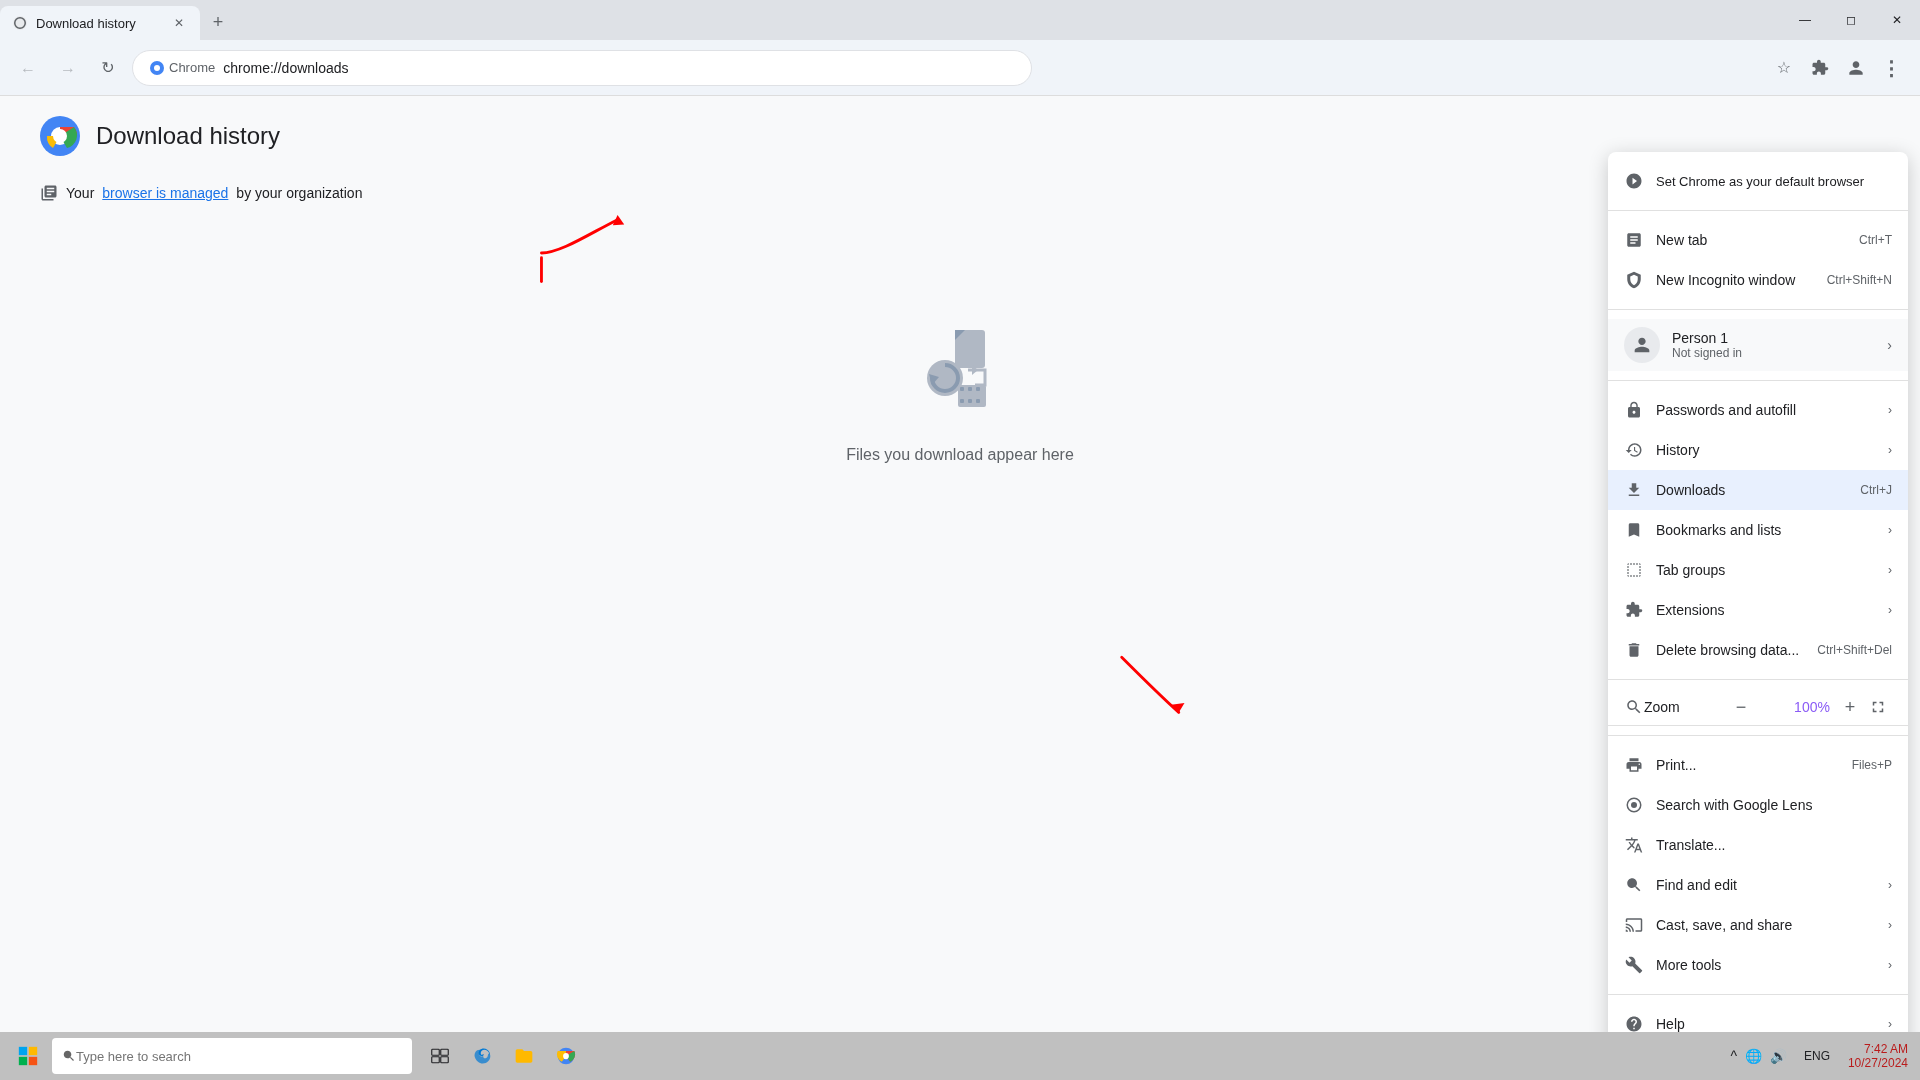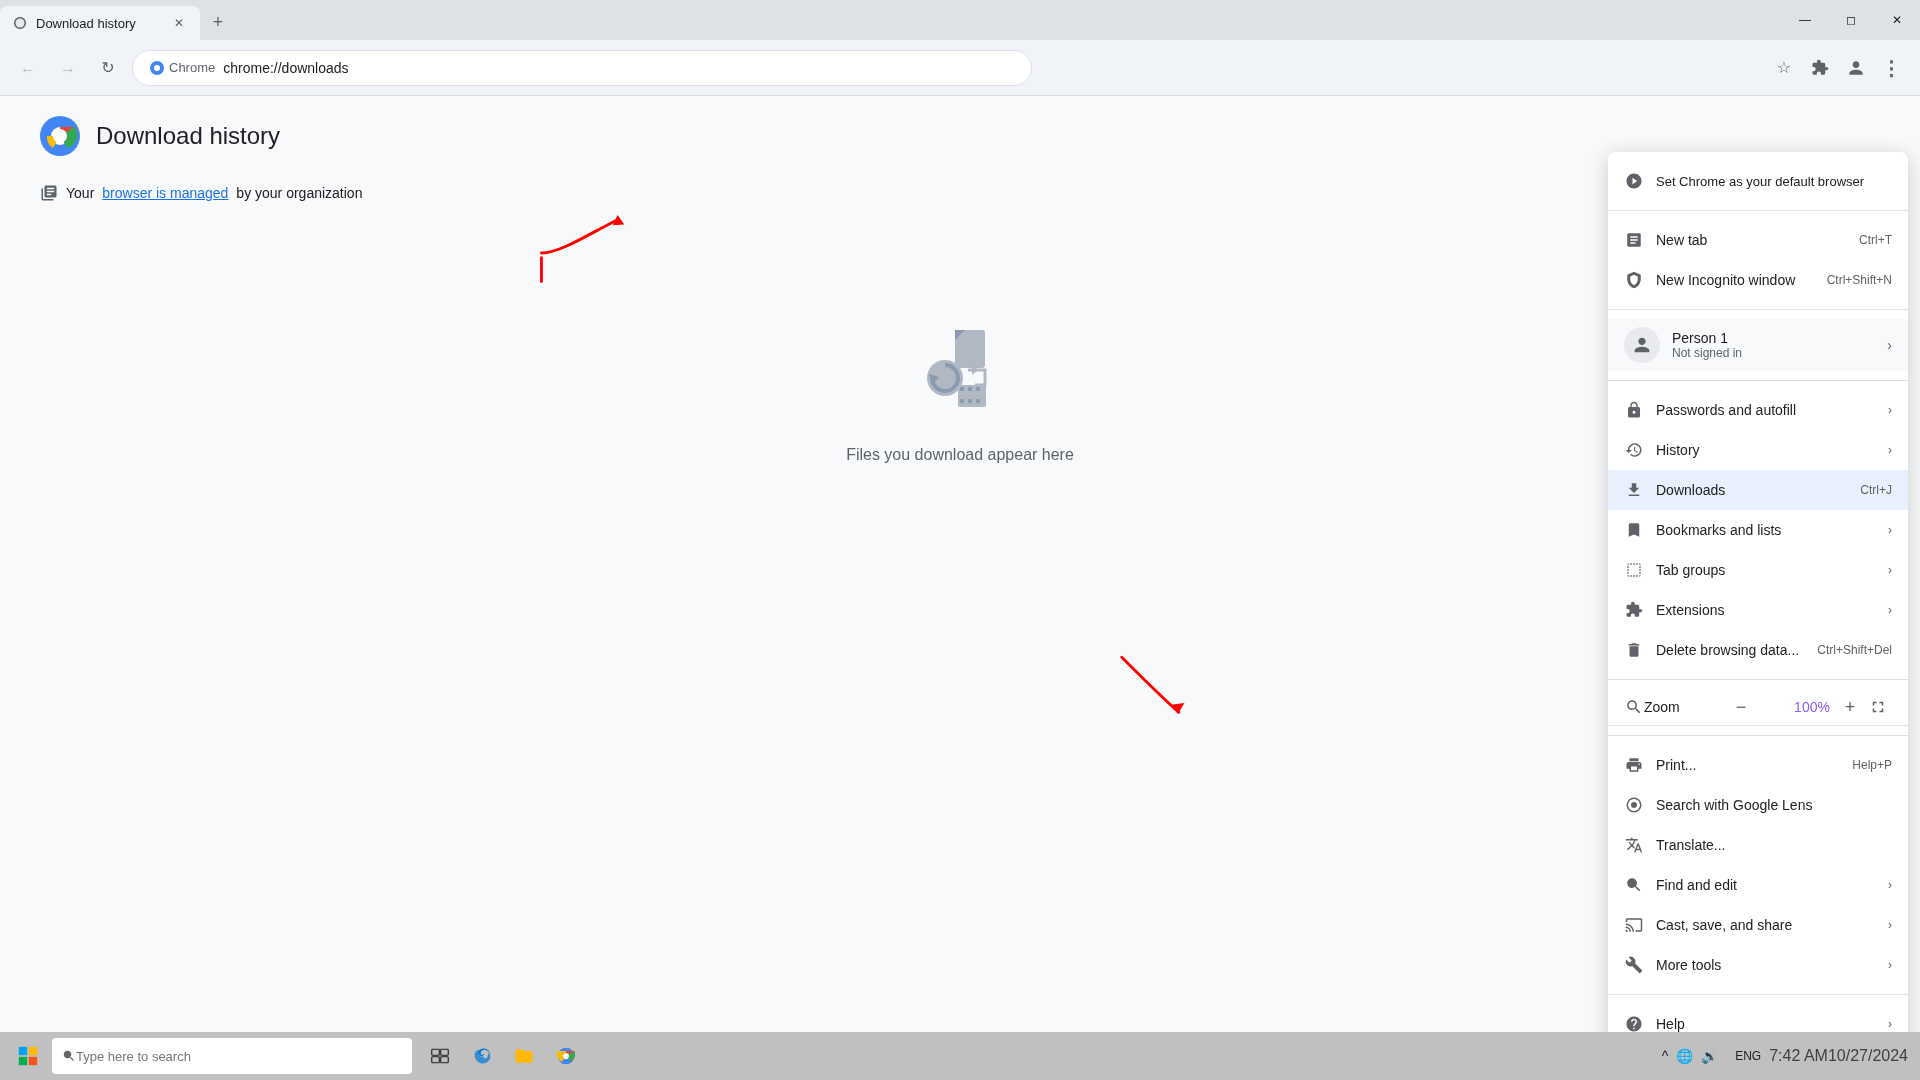--- a/index.html
+++ b/index.html
@@ -428,24 +428,24 @@
       gap: 8px;
       padding: 0 8px;
     }
     .tray-icon {
       font-size: 14px;
       color: #202124;
       cursor: pointer;
     }
     .tray-time {
       display: flex;
-      flex-direction: row;
+      flex-direction: column;
       align-items: flex-end;
-      font-size: 16px;
-      color: #404040;
+      font-size: 12px;
+      color: #b91c1c;
       cursor: pointer;
       min-width: 70px;
     }
 
     
     .menu-item.highlighted {
       background: #e8f0fe;
     }
   </style>
 </head>
@@ -695,21 +695,21 @@
     </div>
 
     <div class="menu-section">
       <div class="menu-item">
         <div class="menu-icon">
           <svg width="18" height="18" viewBox="0 0 24 24" fill="#5f6368">
               <path d="M19 8H5c-1.66 0-3 1.34-3 3v6h4v4h12v-4h4v-6c0-1.66-1.34-3-3-3zm-3 11H8v-5h8v5zm3-7c-.55 0-1-.45-1-1s.45-1 1-1 1 .45 1 1-.45 1-1 1zm-1-9H6v4h12V3z"></path>
             </svg>
         </div>
         <span class="menu-label">Print...</span>
-        <span class="menu-shortcut">Help+P</span>
+        <span class="menu-shortcut">Files+P</span>
       </div>
       <div class="menu-item">
         <div class="menu-icon">
           <svg width="18" height="18" viewBox="0 0 24 24" fill="#5f6368">
               <circle cx="12" cy="12" r="9" fill="none" stroke="#5f6368" stroke-width="2"></circle>
               <circle cx="12" cy="12" r="4" fill="#5f6368"></circle>
             </svg>
         </div>
         <span class="menu-label">Search with Google Lens</span>
       </div>

